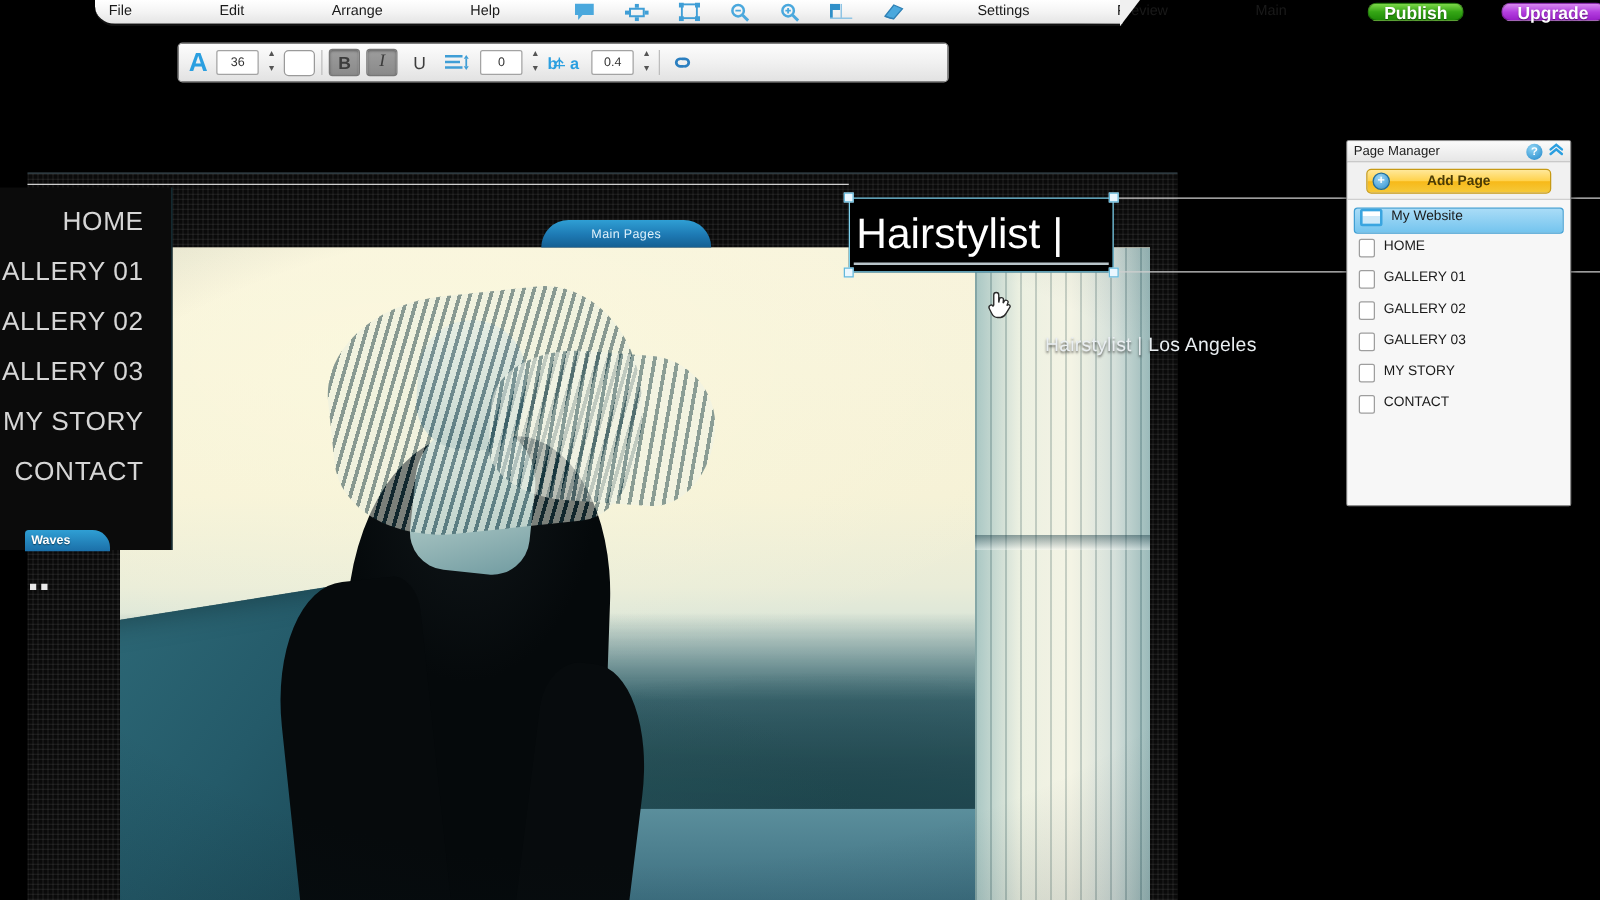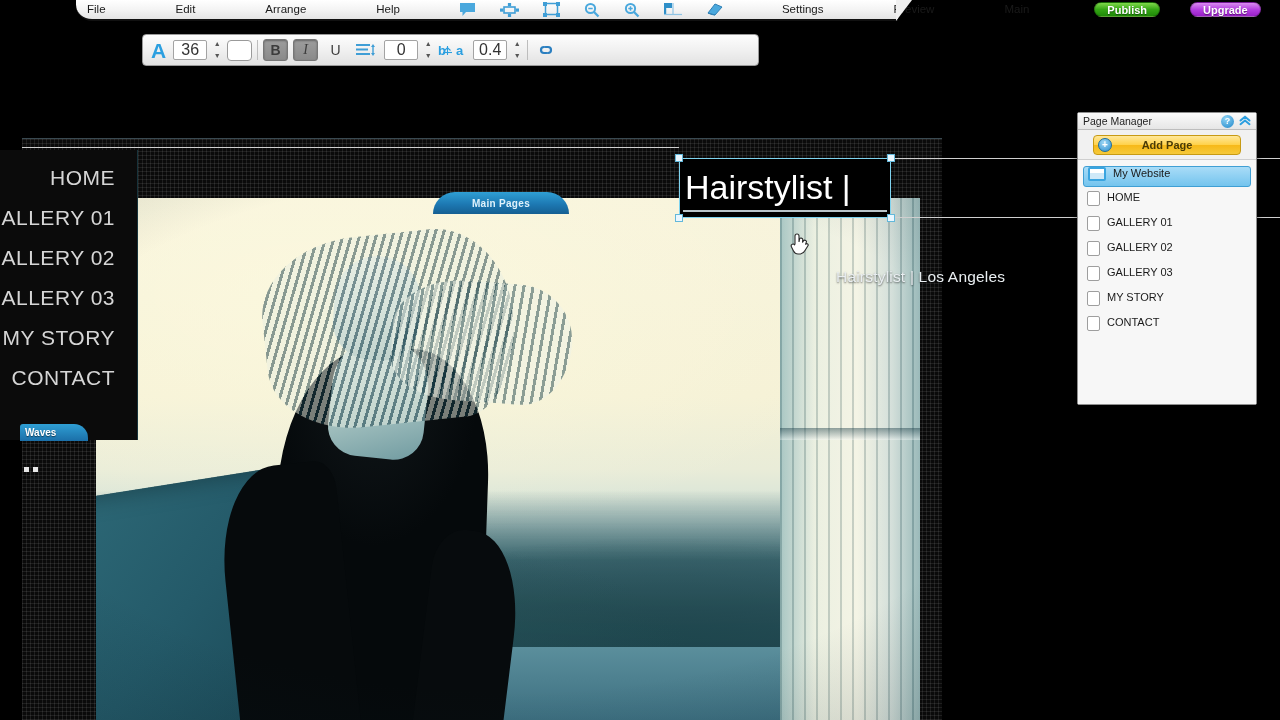--- a/index.html
+++ b/index.html
@@ -191,31 +191,30 @@
     font-size: 10px;
     font-weight: bold;
     line-height: 17px;
     padding-left: 5px;
     text-shadow: 0 1px 1px rgba(0,0,0,.5);
   }
 
   
   .main-pages-tab {
     position: absolute;
-    left: 433px; top: 192px;
+    left: 433px; top: 176px;
     width: 136px; height: 22px;
     z-index: 6;
     background: linear-gradient(to bottom, #2f9fd4 0%, #1d79b3 55%, #155f92 100%);
     border-radius: 26px 26px 0 0;
     color: #dff1fb;
     font-size: 10px;
     text-align: center;
     line-height: 24px;
     letter-spacing: .3px;
-    font-weight: bold;
   }
 
   
   .tagline {
     position: absolute;
     left: 836px; top: 268px;
     color: #e9eef1;
     font-size: 15.5px;
     letter-spacing: .2px;
     white-space: nowrap;
@@ -319,21 +318,21 @@
     width: 1px; height: 13px;
     background: #c6c6c6;
   }
   .tool-icon {
     width: 26px; height: 19px;
     display: flex; align-items: center; justify-content: center;
   }
   .pill {
     height: 15px;
     border-radius: 9px;
-    font-size: 11px;
+    font-size: 14px;
     font-weight: bold;
     color: #fff;
     display: flex; align-items: center; justify-content: center;
     padding: 0 12px;
     margin-left: 6px;
     text-shadow: 0 1px 1px rgba(0,0,0,.45);
     border: 1px solid rgba(0,0,0,.25);
   }
   .pill-publish { background: linear-gradient(to bottom, #7ed94a 0%, #35a615 50%, #1f8a08 100%); }
   .pill-upgrade { background: linear-gradient(to bottom, #d98bf0 0%, #b43fe0 50%, #9a1fc9 100%); }
@@ -379,21 +378,21 @@
     font-weight: bold;
     line-height: 21px;
     padding: 0 2px;
     font-family: "Liberation Sans", sans-serif;
   }
   .numbox {
     width: 34px; height: 20px;
     background: #fff;
     border: 1px solid #a3a3a3;
     border-radius: 2px;
-    font-size: 16px;
+    font-size: 10px;
     color: #333;
     display: flex; align-items: center; justify-content: center;
   }
   .spinner {
     width: 10px; height: 20px;
     display: flex; flex-direction: column;
     justify-content: space-between;
     align-items: center;
     font-size: 7px; color: #555;
     line-height: 8px;

